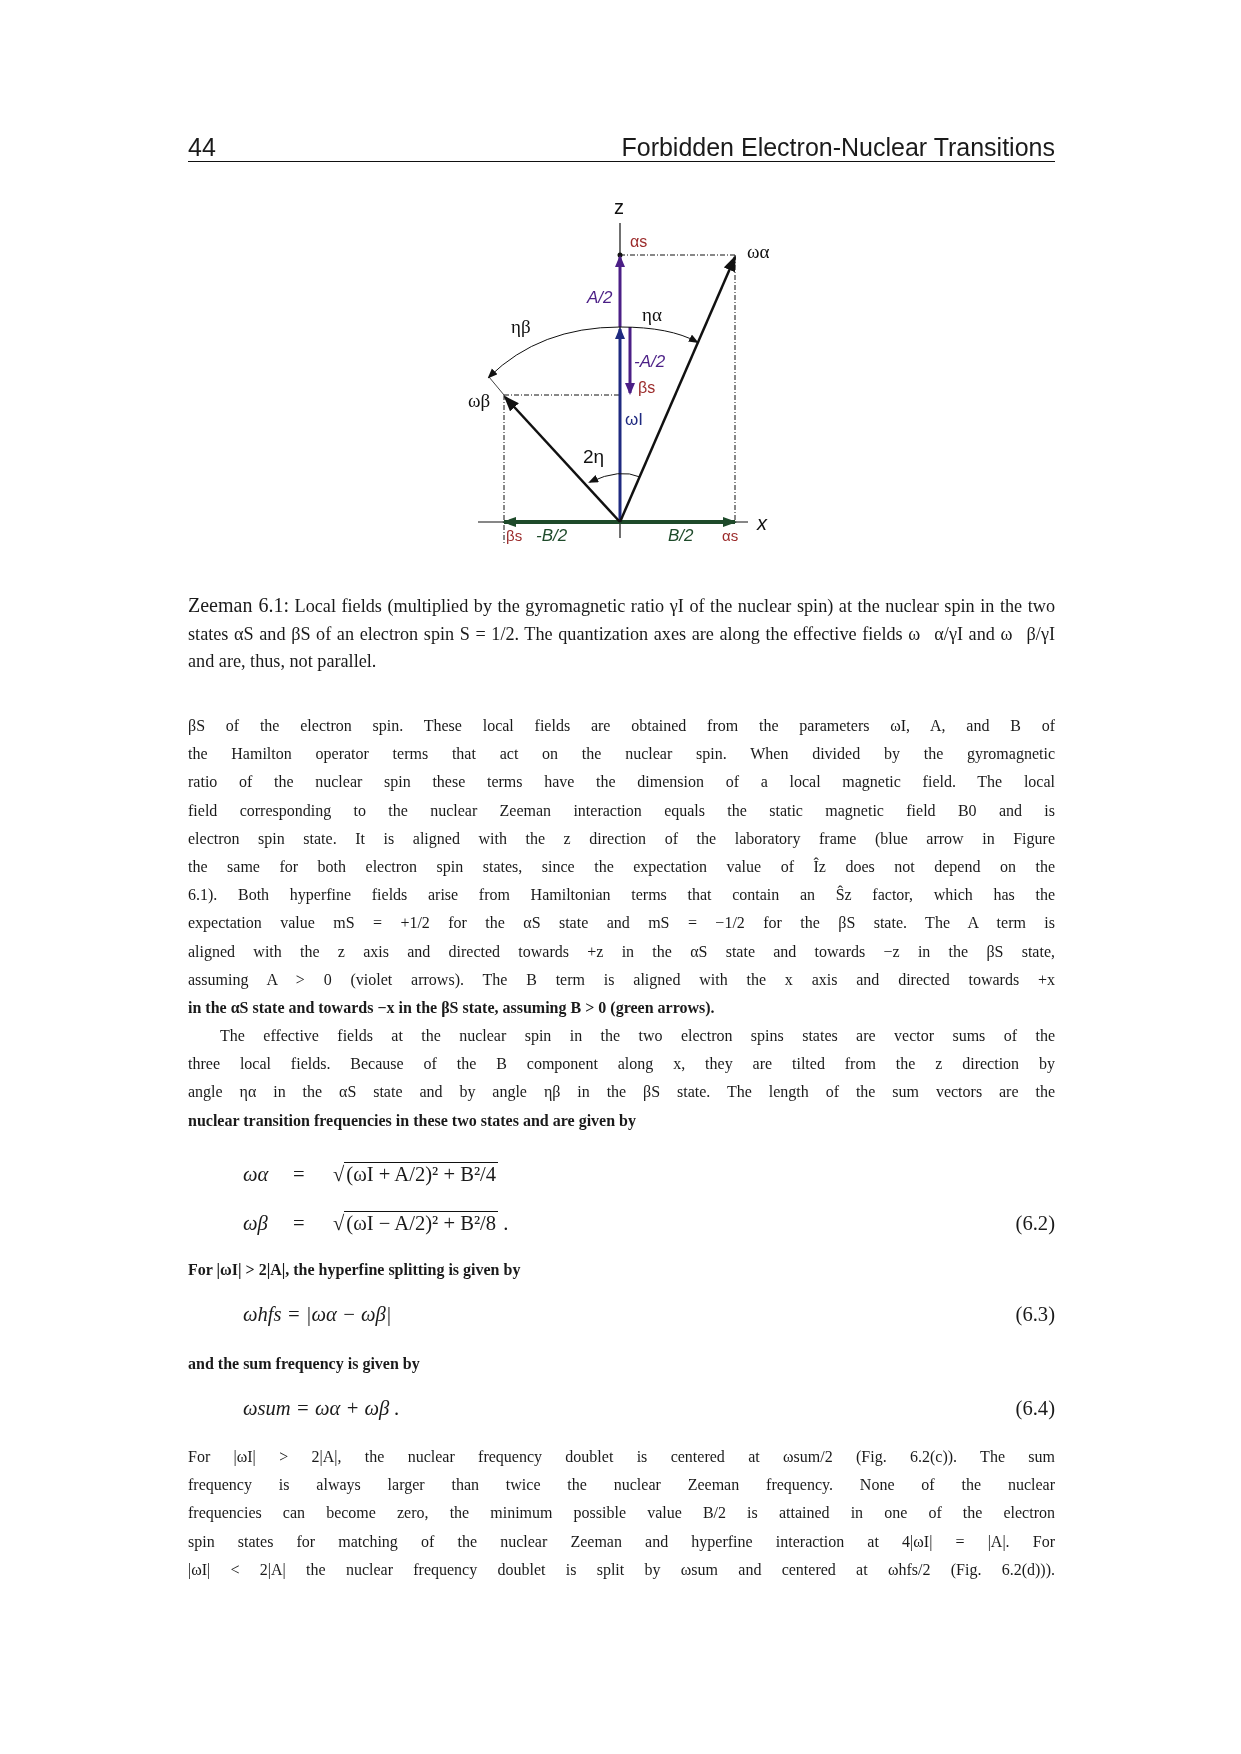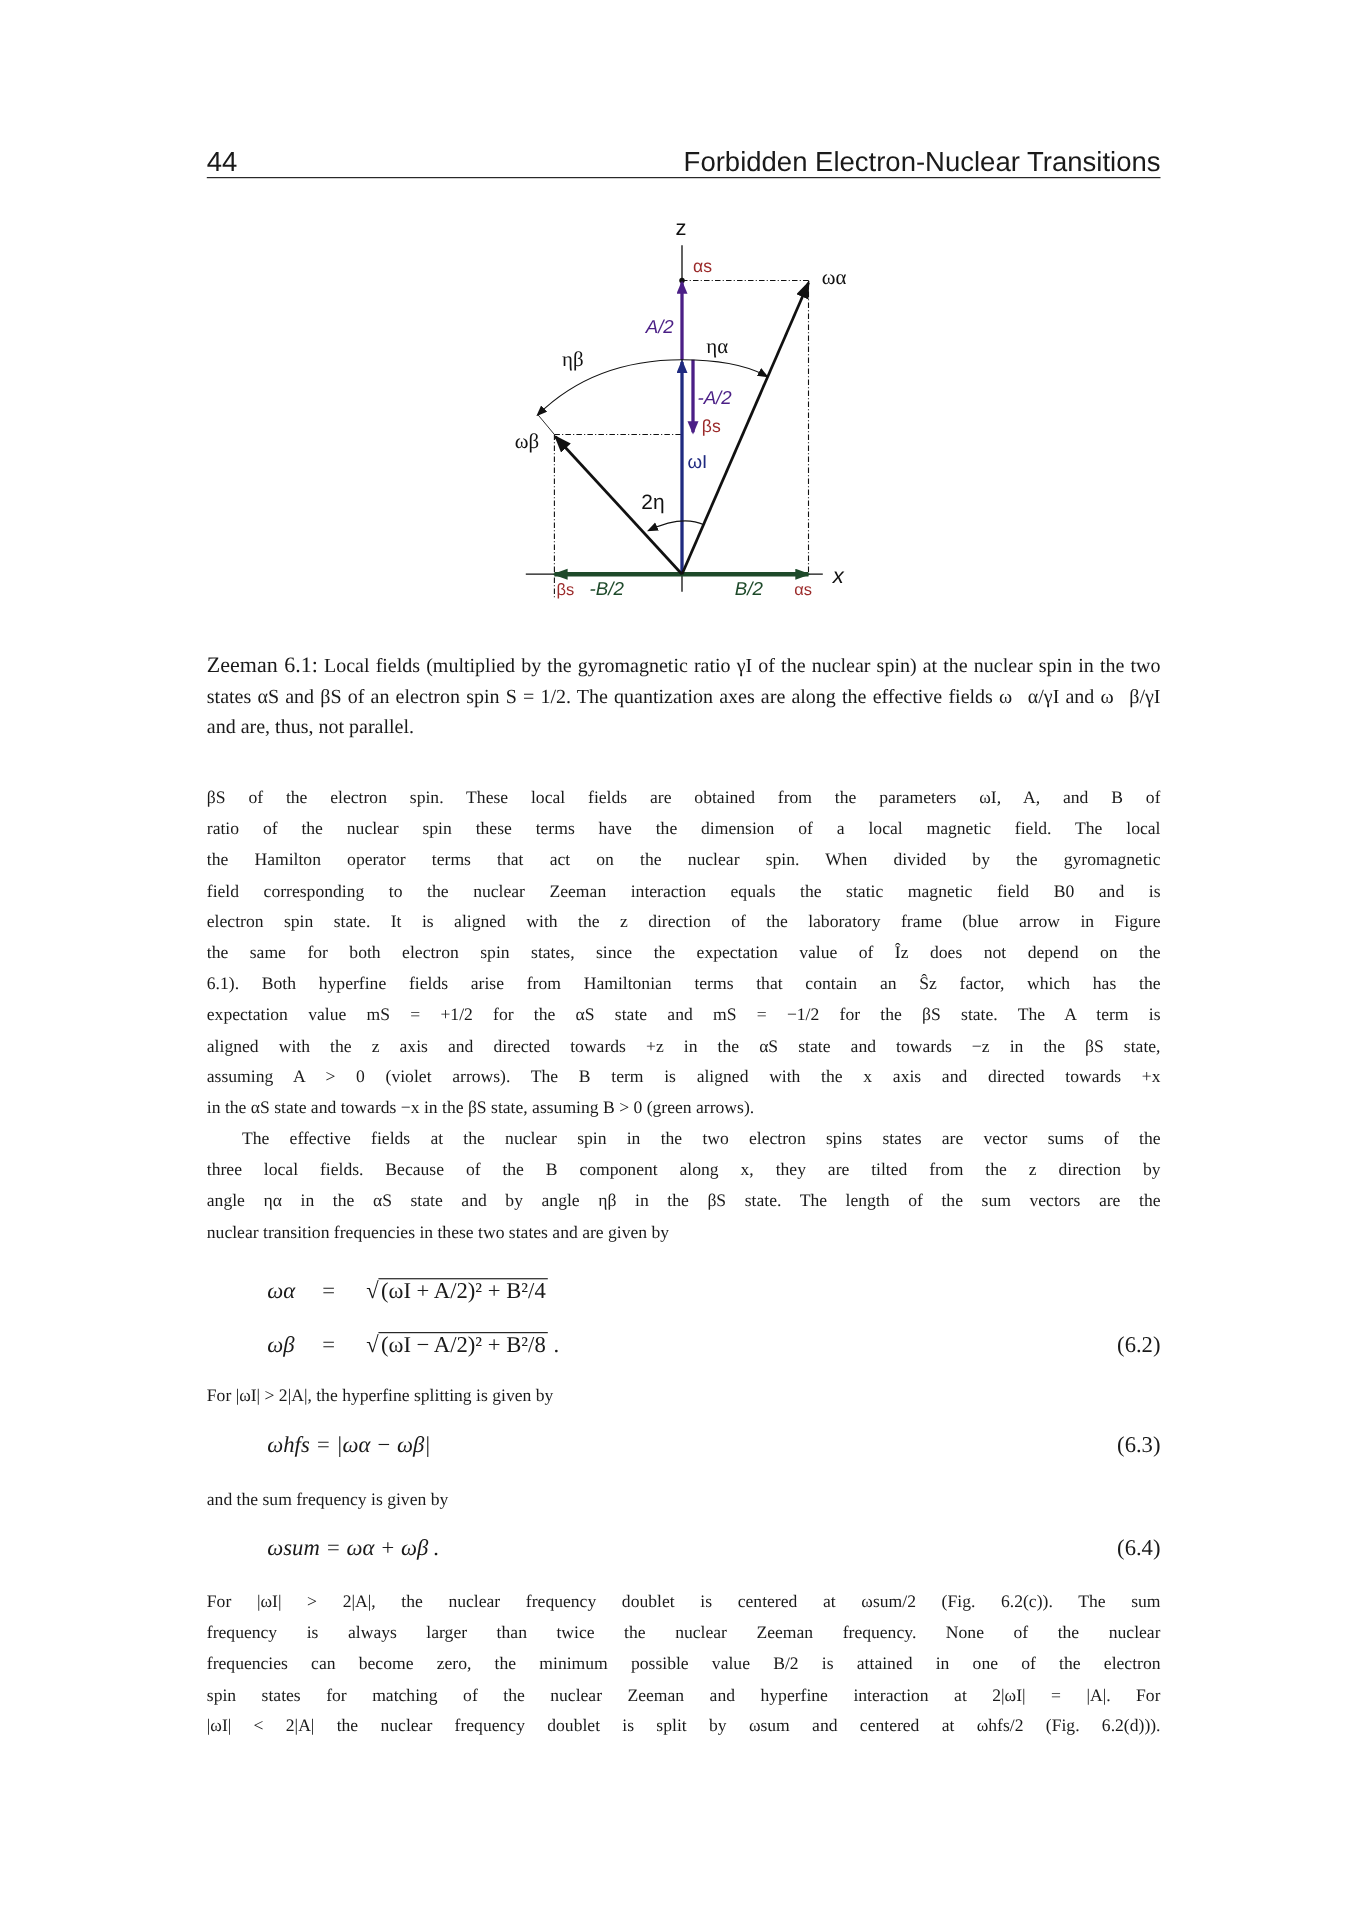--- a/index.html
+++ b/index.html
@@ -9,21 +9,21 @@
             border-bottom:1.5px solid #111; font-family:"Liberation Sans", sans-serif; font-size:25px; }
   .header .pg { position:absolute; left:0; top:0; }
   .header .title { position:absolute; right:0; top:0; font-weight:normal; }
   .figure { position:absolute; left:0; top:0; width:1241px; height:580px; }
   .caption { position:absolute; left:188px; top:592px; width:867px; font-size:18.2px; line-height:27.5px;
              text-align:justify; text-align-last:left; }
   .body { position:absolute; left:188px; width:867px; font-size:16px; line-height:28.2px;
           text-align:justify; }
   .body p { margin:0; }
   .body p.line { text-align:justify; text-align-last:justify; white-space:nowrap; overflow:hidden; }
-  .body p.last { text-align:left; text-align-last:left; }
+  .body p.last { text-align:left; text-align-last:left;font-weight:bold; }
   .body p.indent { text-indent:32px; }
   .eq { position:absolute; left:188px; width:867px; font-size:20.6px; height:30px; }
   .eq .lhs { position:absolute; left:55px; font-style:italic; }
   .eq .num { position:absolute; right:0; }
   .sqrt { border-top:1.3px solid #111; padding:0 2px; }
 </style>
 </head>
 <body>
 
 <div class="header">
@@ -101,22 +101,22 @@
 
 <div class="caption">
   <span style="font-size:20px">Zeeman 6.1:</span>
   <span>Local fields (multiplied by the gyromagnetic ratio γI of the nuclear spin) at the nuclear spin</span>
   <span>in the two states αS and βS of an electron spin S = 1/2. The quantization axes are along the effective</span>
   <span>fields ω⃗α/γI and ω⃗β/γI and are, thus, not parallel.</span>
 </div>
 
 <div class="body" style="top:712px">
   <p class="line">βS of the electron spin. These local fields are obtained from the parameters ωI, A, and B of</p>
+  <p class="line">the Hamilton operator terms that act on the nuclear spin. When divided by the gyromagnetic</p>
   <p class="line">ratio of the nuclear spin these terms have the dimension of a local magnetic field. The local</p>
-  <p class="line">the Hamilton operator terms that act on the nuclear spin. When divided by the gyromagnetic</p>
   <p class="line">field corresponding to the nuclear Zeeman interaction equals the static magnetic field B0 and is</p>
   <p class="line">electron spin state. It is aligned with the z direction of the laboratory frame (blue arrow in Figure</p>
   <p class="line">the same for both electron spin states, since the expectation value of Îz does not depend on the</p>
   <p class="line">6.1). Both hyperfine fields arise from Hamiltonian terms that contain an Ŝz factor, which has the</p>
   <p class="line">expectation value mS = +1/2 for the αS state and mS = −1/2 for the βS state. The A term is</p>
   <p class="line">aligned with the z axis and directed towards +z in the αS state and towards −z in the βS state,</p>
   <p class="line">assuming A &gt; 0 (violet arrows). The B term is aligned with the x axis and directed towards +x</p>
   <p class="line last">in the αS state and towards −x in the βS state, assuming B &gt; 0 (green arrows).</p>
 </div>
 
@@ -151,15 +151,15 @@
 </div>
 <div class="eq" style="top:1397px">
   <span class="lhs">ωsum = ωα + ωβ .</span>
   <span class="num">(6.4)</span>
 </div>
 
 <div class="body" style="top:1443px">
   <p class="line">For |ωI| &gt; 2|A|, the nuclear frequency doublet is centered at ωsum/2 (Fig. 6.2(c)). The sum</p>
   <p class="line">frequency is always larger than twice the nuclear Zeeman frequency. None of the nuclear</p>
   <p class="line">frequencies can become zero, the minimum possible value B/2 is attained in one of the electron</p>
-  <p class="line">spin states for matching of the nuclear Zeeman and hyperfine interaction at 2|ωI| = |A|. For</p>
+  <p class="line">spin states for matching of the nuclear Zeeman and hyperfine interaction at 4|ωI| = |A|. For</p>
   <p class="line">|ωI| &lt; 2|A| the nuclear frequency doublet is split by ωsum and centered at ωhfs/2 (Fig. 6.2(d))).</p>
 </div>
 
 </body></html>

